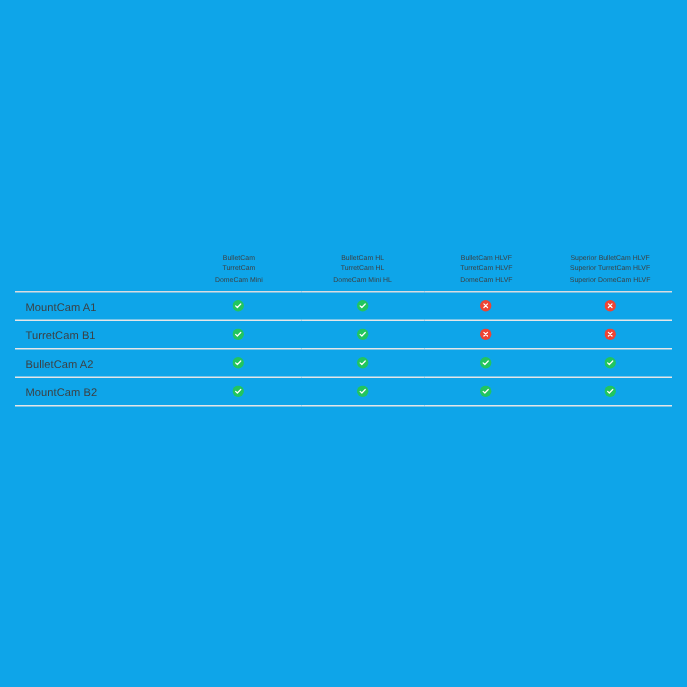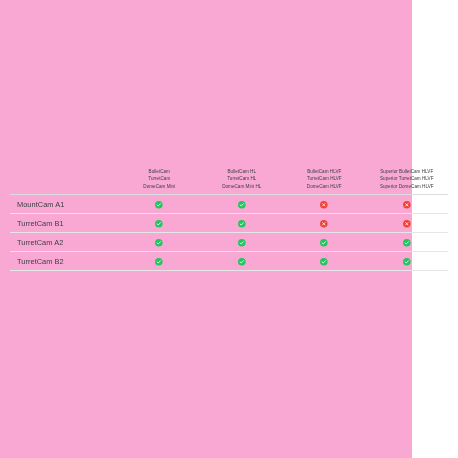--- a/index.html
+++ b/index.html
@@ -11,23 +11,23 @@
     width: 458px;
     height: 458px;
     overflow: hidden;
     font-family: "Liberation Sans", sans-serif;
     color: #3c4043;
     -webkit-font-smoothing: antialiased;
   }
 
   .page {
     position: relative;
-    width: 412px;
+    width: 458px;
     height: 458px;
-    background: #f9a8d4;
+    background: #0ea5e9;
   }
 
   
   .matrix {
     position: absolute;
     left: 10px;
     top: 168px;
     width: 438px;
   }
 
@@ -163,40 +163,40 @@
           <td class="cell"><span class="status-icon"><svg viewBox="0 0 24 24">
                   <circle cx="12" cy="12" r="12" fill="#ef4433"></circle>
                   <path fill="none" stroke="#ffffff" stroke-width="2.6" stroke-linecap="round" stroke-linejoin="round" d="M8.2 8.2 L15.8 15.8 M15.8 8.2 L8.2 15.8"></path>
                 </svg></span></td>
           <td class="cell"><span class="status-icon"><svg viewBox="0 0 24 24">
                   <circle cx="12" cy="12" r="12" fill="#ef4433"></circle>
                   <path fill="none" stroke="#ffffff" stroke-width="2.6" stroke-linecap="round" stroke-linejoin="round" d="M8.2 8.2 L15.8 15.8 M15.8 8.2 L8.2 15.8"></path>
                 </svg></span></td>
         </tr>
         <tr>
-          <td class="row-label">TurretCam A2</td>
-          <td class="cell"><span class="status-icon"><svg viewBox="0 0 24 24">
-                  <circle cx="12" cy="12" r="12" fill="#22c55e"></circle>
-                  <path fill="none" stroke="#ffffff" stroke-width="2.6" stroke-linecap="round" stroke-linejoin="round" d="M6.6 12.4 L10.2 15.9 L17.4 8.4"></path>
-                </svg></span></td>
-          <td class="cell"><span class="status-icon"><svg viewBox="0 0 24 24">
-                  <circle cx="12" cy="12" r="12" fill="#22c55e"></circle>
-                  <path fill="none" stroke="#ffffff" stroke-width="2.6" stroke-linecap="round" stroke-linejoin="round" d="M6.6 12.4 L10.2 15.9 L17.4 8.4"></path>
-                </svg></span></td>
-          <td class="cell"><span class="status-icon"><svg viewBox="0 0 24 24">
-                  <circle cx="12" cy="12" r="12" fill="#22c55e"></circle>
-                  <path fill="none" stroke="#ffffff" stroke-width="2.6" stroke-linecap="round" stroke-linejoin="round" d="M6.6 12.4 L10.2 15.9 L17.4 8.4"></path>
-                </svg></span></td>
-          <td class="cell"><span class="status-icon"><svg viewBox="0 0 24 24">
-                  <circle cx="12" cy="12" r="12" fill="#22c55e"></circle>
-                  <path fill="none" stroke="#ffffff" stroke-width="2.6" stroke-linecap="round" stroke-linejoin="round" d="M6.6 12.4 L10.2 15.9 L17.4 8.4"></path>
-                </svg></span></td>
-        </tr>
-        <tr>
-          <td class="row-label">TurretCam B2</td>
+          <td class="row-label">BulletCam A2</td>
+          <td class="cell"><span class="status-icon"><svg viewBox="0 0 24 24">
+                  <circle cx="12" cy="12" r="12" fill="#22c55e"></circle>
+                  <path fill="none" stroke="#ffffff" stroke-width="2.6" stroke-linecap="round" stroke-linejoin="round" d="M6.6 12.4 L10.2 15.9 L17.4 8.4"></path>
+                </svg></span></td>
+          <td class="cell"><span class="status-icon"><svg viewBox="0 0 24 24">
+                  <circle cx="12" cy="12" r="12" fill="#22c55e"></circle>
+                  <path fill="none" stroke="#ffffff" stroke-width="2.6" stroke-linecap="round" stroke-linejoin="round" d="M6.6 12.4 L10.2 15.9 L17.4 8.4"></path>
+                </svg></span></td>
+          <td class="cell"><span class="status-icon"><svg viewBox="0 0 24 24">
+                  <circle cx="12" cy="12" r="12" fill="#22c55e"></circle>
+                  <path fill="none" stroke="#ffffff" stroke-width="2.6" stroke-linecap="round" stroke-linejoin="round" d="M6.6 12.4 L10.2 15.9 L17.4 8.4"></path>
+                </svg></span></td>
+          <td class="cell"><span class="status-icon"><svg viewBox="0 0 24 24">
+                  <circle cx="12" cy="12" r="12" fill="#22c55e"></circle>
+                  <path fill="none" stroke="#ffffff" stroke-width="2.6" stroke-linecap="round" stroke-linejoin="round" d="M6.6 12.4 L10.2 15.9 L17.4 8.4"></path>
+                </svg></span></td>
+        </tr>
+        <tr>
+          <td class="row-label">MountCam B2</td>
           <td class="cell"><span class="status-icon"><svg viewBox="0 0 24 24">
                   <circle cx="12" cy="12" r="12" fill="#22c55e"></circle>
                   <path fill="none" stroke="#ffffff" stroke-width="2.6" stroke-linecap="round" stroke-linejoin="round" d="M6.6 12.4 L10.2 15.9 L17.4 8.4"></path>
                 </svg></span></td>
           <td class="cell"><span class="status-icon"><svg viewBox="0 0 24 24">
                   <circle cx="12" cy="12" r="12" fill="#22c55e"></circle>
                   <path fill="none" stroke="#ffffff" stroke-width="2.6" stroke-linecap="round" stroke-linejoin="round" d="M6.6 12.4 L10.2 15.9 L17.4 8.4"></path>
                 </svg></span></td>
           <td class="cell"><span class="status-icon"><svg viewBox="0 0 24 24">
                   <circle cx="12" cy="12" r="12" fill="#22c55e"></circle>

